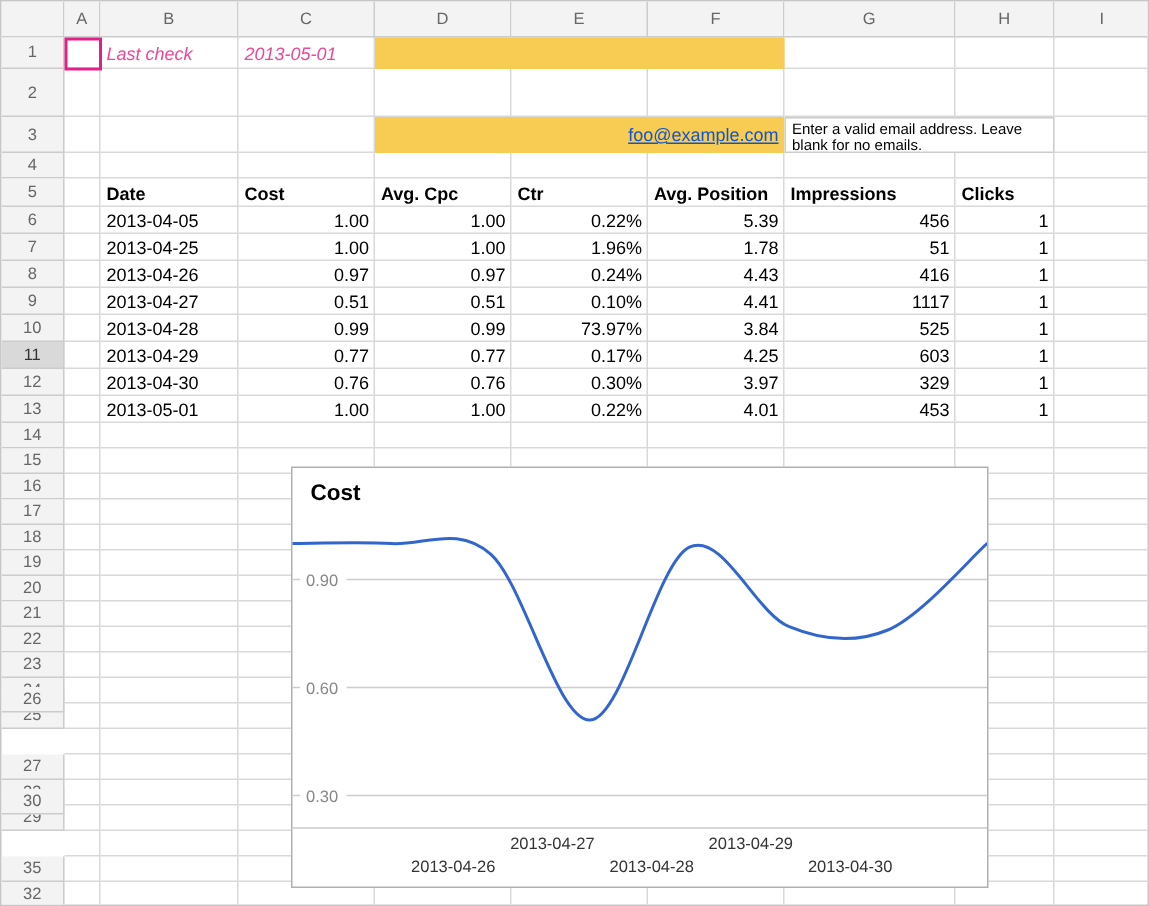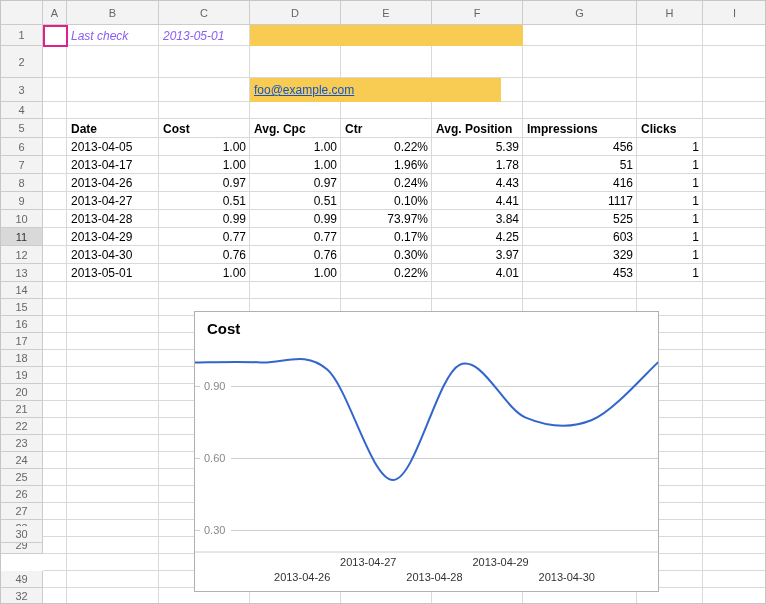--- a/index.html
+++ b/index.html
@@ -23,21 +23,21 @@
   }
   .hdr.active{background:#d9d9d9;color:#333;}
   .gcell{
     position:absolute;box-sizing:border-box;
     border-right:1px solid #d9d9d9;border-bottom:1px solid #d9d9d9;
   }
   .ccell{
     position:absolute;box-sizing:border-box;display:flex;align-items:center;
     padding:0 4px;font-size:12px;color:#000;white-space:nowrap;overflow:hidden;
   }
-  .italic-gray{font-style:italic;color:#8b5cf6;}
+  .italic-gray{font-style:italic;color:#ec4899;}
   .yellow{background:var(--hl-yellow);}
   .banner{
     background:var(--banner-blue);color:#fff;font-size:23px;
     letter-spacing:.3px;padding-left:12px;
   }
   .link{color:var(--link-blue);text-decoration:underline;}
   .note{
     font-size:10px;line-height:11px;white-space:normal;align-items:flex-start;
     padding:2px 4px;border:1px solid #ccc;background:#fff;color:#000;
   }
@@ -46,21 +46,21 @@
     padding:0 4px;font-size:12px;color:#000;white-space:nowrap;overflow:hidden;
   }
   .tcell.num{justify-content:flex-end;}
   .tcell.th{font-weight:bold;}
   
   .c-b1{left:66px;top:24px;width:92px;height:21px;}
   .c-c1{left:158px;top:24px;width:91px;height:21px;}
   .c-d1{left:249px;top:24px;width:273px;height:21px;}
   .c-banner{left:66px;top:45px;width:700px;height:32px;}
   .c-c3{left:158px;top:77px;width:91px;height:24px;}
-  .c-d3{left:249px;top:77px;width:251px;height:24px;}
+  .c-d3{left:249px;top:77px;width:273px;height:24px;justify-content:flex-end;}
   .c-g3{left:522px;top:77px;width:180px;height:24px;}
   #collab-cursor{
     position:absolute;left:42px;top:24px;width:25px;height:22px;
     border:2px solid var(--collab-pink);box-sizing:border-box;pointer-events:none;
   }
   #chart{
     position:absolute;left:193px;top:310px;width:465px;height:281px;
     background:#fff;border:1px solid #b0b0b0;box-sizing:border-box;
   }
   #chart svg{position:absolute;left:0;top:0;width:100%;height:100%;}
@@ -326,21 +326,21 @@
       <div class="hdr" style="left:0;top:468px;width:42px;height:17px">25</div>
       <div class="gcell" style="left:42px;top:468px;width:24px;height:17px"></div>
       <div class="gcell" style="left:66px;top:468px;width:92px;height:17px"></div>
       <div class="gcell" style="left:158px;top:468px;width:91px;height:17px"></div>
       <div class="gcell" style="left:249px;top:468px;width:91px;height:17px"></div>
       <div class="gcell" style="left:340px;top:468px;width:91px;height:17px"></div>
       <div class="gcell" style="left:431px;top:468px;width:91px;height:17px"></div>
       <div class="gcell" style="left:522px;top:468px;width:114px;height:17px"></div>
       <div class="gcell" style="left:636px;top:468px;width:66px;height:17px"></div>
       <div class="gcell" style="left:702px;top:468px;width:64px;height:17px"></div>
-      <div class="hdr" style="left:0;top:485px;width:42px;height:17px">26</div>
+      <div class="hdr" style="left:0;top:457px;width:42px;height:17px">26</div>
       <div class="gcell" style="left:42px;top:485px;width:24px;height:17px"></div>
       <div class="gcell" style="left:66px;top:485px;width:92px;height:17px"></div>
       <div class="gcell" style="left:158px;top:485px;width:91px;height:17px"></div>
       <div class="gcell" style="left:249px;top:485px;width:91px;height:17px"></div>
       <div class="gcell" style="left:340px;top:485px;width:91px;height:17px"></div>
       <div class="gcell" style="left:431px;top:485px;width:91px;height:17px"></div>
       <div class="gcell" style="left:522px;top:485px;width:114px;height:17px"></div>
       <div class="gcell" style="left:636px;top:485px;width:66px;height:17px"></div>
       <div class="gcell" style="left:702px;top:485px;width:64px;height:17px"></div>
       <div class="hdr" style="left:0;top:502px;width:42px;height:17px">27</div>
@@ -376,21 +376,21 @@
       <div class="hdr" style="left:0;top:525px;width:42px;height:17px">30</div>
       <div class="gcell" style="left:42px;top:553px;width:24px;height:17px"></div>
       <div class="gcell" style="left:66px;top:553px;width:92px;height:17px"></div>
       <div class="gcell" style="left:158px;top:553px;width:91px;height:17px"></div>
       <div class="gcell" style="left:249px;top:553px;width:91px;height:17px"></div>
       <div class="gcell" style="left:340px;top:553px;width:91px;height:17px"></div>
       <div class="gcell" style="left:431px;top:553px;width:91px;height:17px"></div>
       <div class="gcell" style="left:522px;top:553px;width:114px;height:17px"></div>
       <div class="gcell" style="left:636px;top:553px;width:66px;height:17px"></div>
       <div class="gcell" style="left:702px;top:553px;width:64px;height:17px"></div>
-      <div class="hdr" style="left:0;top:570px;width:42px;height:17px">49</div>
+      <div class="hdr" style="left:0;top:570px;width:42px;height:17px">35</div>
       <div class="gcell" style="left:42px;top:570px;width:24px;height:17px"></div>
       <div class="gcell" style="left:66px;top:570px;width:92px;height:17px"></div>
       <div class="gcell" style="left:158px;top:570px;width:91px;height:17px"></div>
       <div class="gcell" style="left:249px;top:570px;width:91px;height:17px"></div>
       <div class="gcell" style="left:340px;top:570px;width:91px;height:17px"></div>
       <div class="gcell" style="left:431px;top:570px;width:91px;height:17px"></div>
       <div class="gcell" style="left:522px;top:570px;width:114px;height:17px"></div>
       <div class="gcell" style="left:636px;top:570px;width:66px;height:17px"></div>
       <div class="gcell" style="left:702px;top:570px;width:64px;height:17px"></div>
       <div class="hdr" style="left:0;top:587px;width:42px;height:17px">32</div>
@@ -412,21 +412,21 @@
       <div class="tcell th" style="left:431px;top:118px;width:91px;height:19px">Avg. Position</div>
       <div class="tcell th" style="left:522px;top:118px;width:114px;height:19px">Impressions</div>
       <div class="tcell th" style="left:636px;top:118px;width:66px;height:19px">Clicks</div>
       <div class="tcell" style="left:66px;top:137px;width:92px;height:18px">2013-04-05</div>
       <div class="tcell num" style="left:158px;top:137px;width:91px;height:18px">1.00</div>
       <div class="tcell num" style="left:249px;top:137px;width:91px;height:18px">1.00</div>
       <div class="tcell num" style="left:340px;top:137px;width:91px;height:18px">0.22%</div>
       <div class="tcell num" style="left:431px;top:137px;width:91px;height:18px">5.39</div>
       <div class="tcell num" style="left:522px;top:137px;width:114px;height:18px">456</div>
       <div class="tcell num" style="left:636px;top:137px;width:66px;height:18px">1</div>
-      <div class="tcell" style="left:66px;top:155px;width:92px;height:18px">2013-04-17</div>
+      <div class="tcell" style="left:66px;top:155px;width:92px;height:18px">2013-04-25</div>
       <div class="tcell num" style="left:158px;top:155px;width:91px;height:18px">1.00</div>
       <div class="tcell num" style="left:249px;top:155px;width:91px;height:18px">1.00</div>
       <div class="tcell num" style="left:340px;top:155px;width:91px;height:18px">1.96%</div>
       <div class="tcell num" style="left:431px;top:155px;width:91px;height:18px">1.78</div>
       <div class="tcell num" style="left:522px;top:155px;width:114px;height:18px">51</div>
       <div class="tcell num" style="left:636px;top:155px;width:66px;height:18px">1</div>
       <div class="tcell" style="left:66px;top:173px;width:92px;height:18px">2013-04-26</div>
       <div class="tcell num" style="left:158px;top:173px;width:91px;height:18px">0.97</div>
       <div class="tcell num" style="left:249px;top:173px;width:91px;height:18px">0.97</div>
       <div class="tcell num" style="left:340px;top:173px;width:91px;height:18px">0.24%</div>
@@ -471,20 +471,21 @@
     </div>
 
   <div class="ccell c-b1 italic-gray">Last check</div>
   <div class="ccell c-c1 italic-gray">2013-05-01</div>
   <div class="ccell c-d1 yellow"></div>
 
 
   <div class="ccell c-d3 yellow">
     <span class="link">foo@example.com</span>
   </div>
+  <div class="ccell c-g3 note">Enter a valid email address. Leave blank for no emails.</div>
 
   <div id="collab-cursor"></div>
 
   <div id="chart">
     <svg id="chart-svg" viewBox="0 0 463 279" preserveAspectRatio="none">
         <line x1="0" y1="218.4" x2="463" y2="218.4" stroke="#ccc" stroke-width="1"></line>
         <line x1="0" y1="146.4" x2="463" y2="146.4" stroke="#ccc" stroke-width="1"></line>
         <line x1="0" y1="74.4" x2="463" y2="74.4" stroke="#ccc" stroke-width="1"></line>
         <line x1="0" y1="240" x2="463" y2="240" stroke="#ccc" stroke-width="1"></line>
         <rect x="5" y="211.4" width="31" height="14" fill="#fff"></rect>

